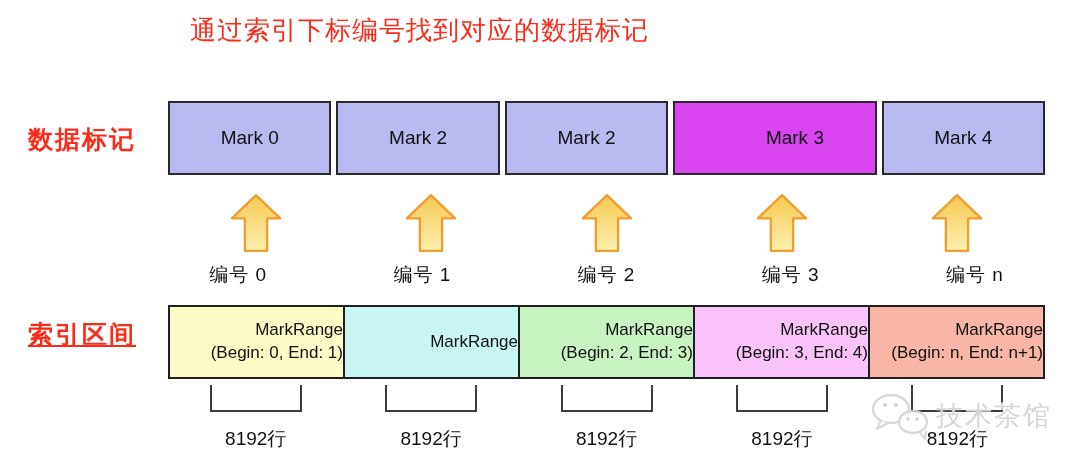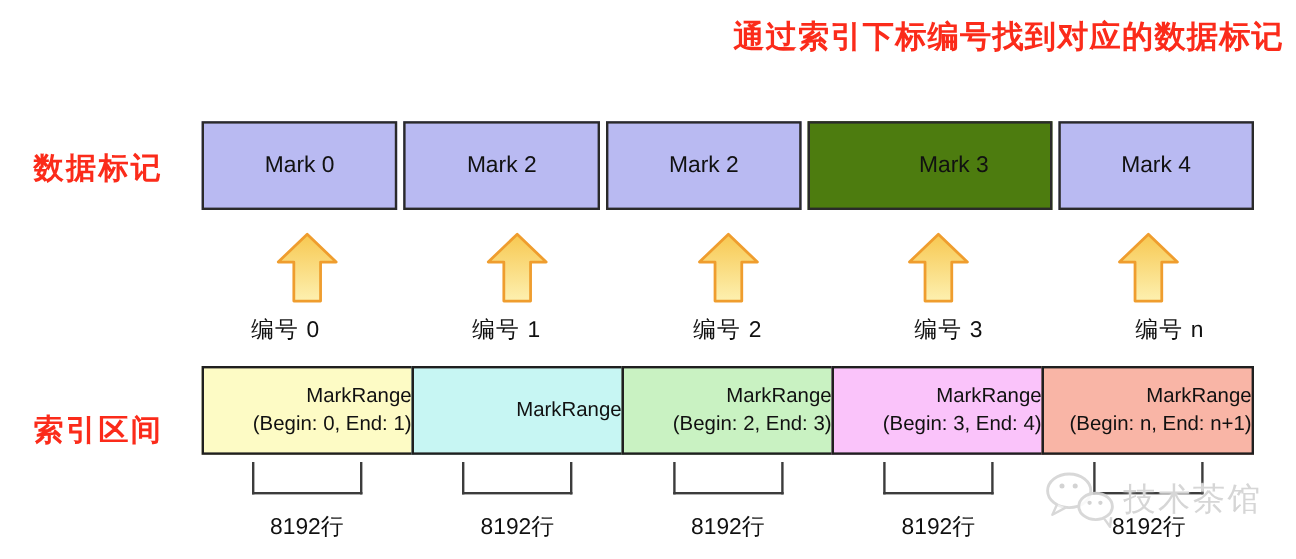--- a/index.html
+++ b/index.html
@@ -1,29 +1,29 @@
 <!DOCTYPE html>
 <html style="--red: #fb2b1a; --wm: #d6d6d6;"><head>
 <meta charset="utf-8">
 <style>
   html,body{margin:0;padding:0;background:#fff;}
   .canvas{
     position:relative;width:1080px;height:466px;background:#ffffff;overflow:hidden;
     font-family:"Liberation Sans","DejaVu Sans",sans-serif;color:#111;
   }
   .title{
-    position:absolute;top:13px;left:190px;width:880px;text-align:right;
-    font-size:26px;font-weight:700;letter-spacing:1px;color:var(--red,#fb2b1a);
+    position:absolute;top:13px;left:190px;width:880px;text-align:left;
+    font-size:26px;font-weight:400;letter-spacing:1px;color:var(--red,#fb2b1a);
   }
   .side-label{
     position:absolute;left:28px;font-size:25px;font-weight:600;color:var(--red,#fb2b1a);
     letter-spacing:2px;
   }
   .side-label.marks{top:123px;}
-  .side-label.ranges{top:342px;}
+  .side-label.ranges{top:318px;text-decoration:underline;}
   .row{position:absolute;left:168px;width:877px;display:flex;}
   .marks-row{top:101px;height:74px;gap:5px;}
   .mark-box{
     flex:1;border:2px solid #2a2a2a;display:flex;align-items:center;justify-content:center;
     font-size:19px;box-sizing:border-box;
   }
   .arrows-row{top:192px;height:62px;}
   .cell{flex:1;display:flex;align-items:center;justify-content:center;}
   .numbers-row{top:261px;height:27px;gap:44px;}
   .num-label{font-size:19px;letter-spacing:1px;}
@@ -63,21 +63,21 @@
 
   <div class="title">通过索引下标编号找到对应的数据标记</div>
 
   <div class="side-label marks">数据标记</div>
   <div class="side-label ranges">索引区间</div>
 
   <div class="row marks-row">
     <div class="mark-box" style="background: rgb(185, 186, 242);">Mark 0</div>
     <div class="mark-box" style="background: rgb(185, 186, 242);">Mark 2</div>
     <div class="mark-box" style="background: rgb(185, 186, 242);">Mark 2</div>
-    <div class="mark-box" style="background: #4d7c0f; padding-left: 40px;">Mark 3</div>
+    <div class="mark-box" style="background: #d946ef; padding-left: 40px;">Mark 3</div>
     <div class="mark-box" style="background: rgb(185, 186, 242);">Mark 4</div>
   </div>
 
   <div class="row arrows-row">
     <div class="cell">
         <svg width="52" height="60" viewBox="0 0 56 64">
           <polygon class="arrow-poly" points="28,2 54,27 40,27 40,62 16,62 16,27 2,27" fill="url(#arrowGrad)" stroke-width="2.5" stroke-linejoin="round" stroke="#ef9d2e"></polygon>
         </svg>
       </div>
     <div class="cell">

